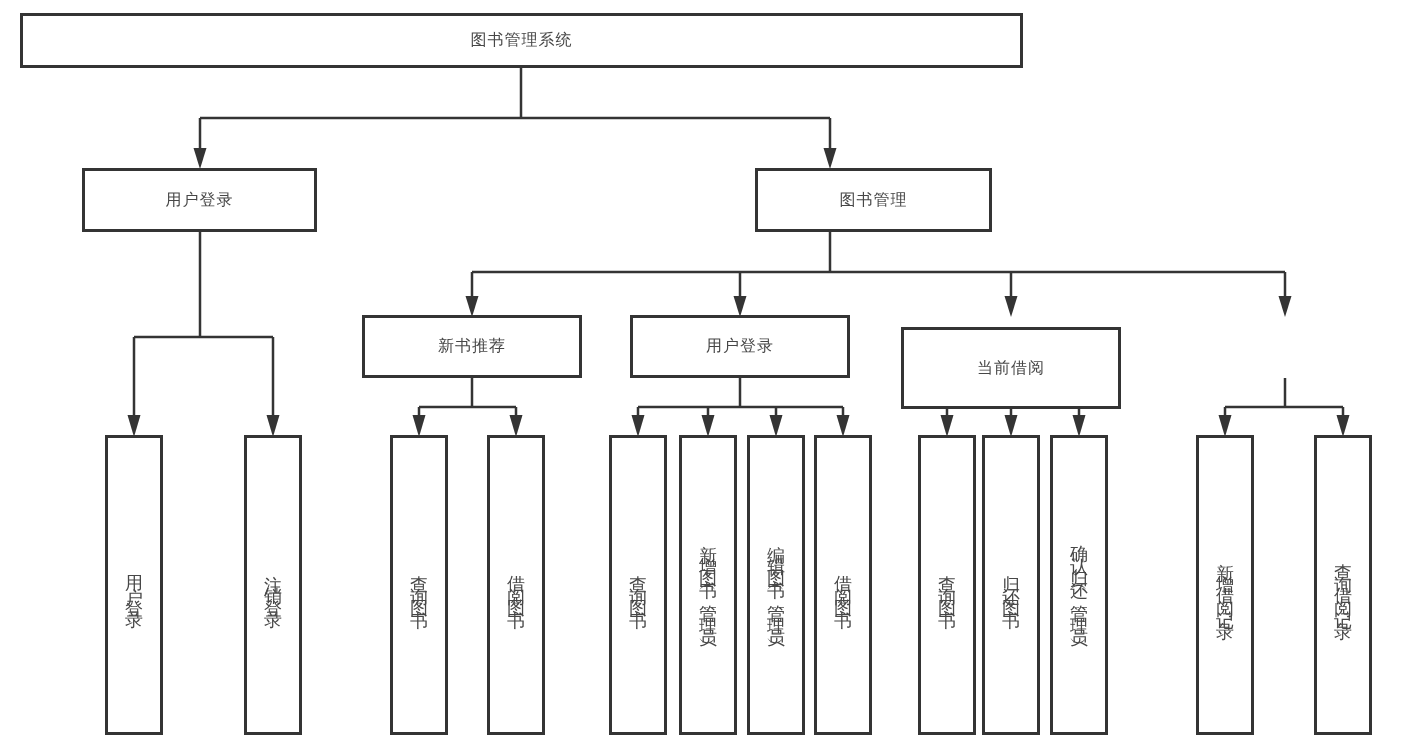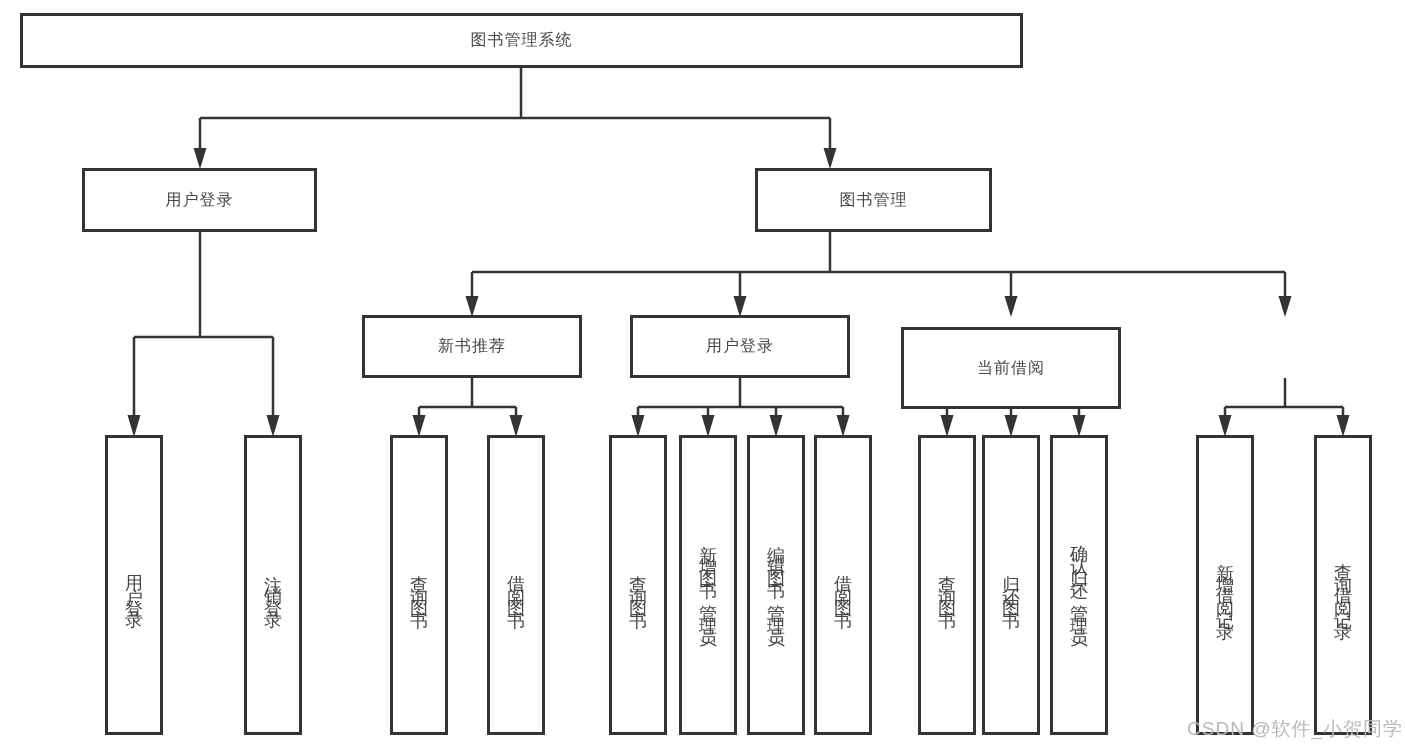--- a/index.html
+++ b/index.html
@@ -112,15 +112,14 @@
   <div class="box v" style="left:747px; top:435px; width:58px; height:300px;">编辑图书（管理员）</div>
   <div class="box v" style="left:814px; top:435px; width:58px; height:300px;">借阅图书</div>
 
   <div class="box v" style="left:918px; top:435px; width:58px; height:300px;">查询图书</div>
   <div class="box v" style="left:982px; top:435px; width:58px; height:300px;">归还图书</div>
   <div class="box v" style="left:1050px; top:435px; width:58px; height:300px;">确认归还（管理员）</div>
 
   <div class="box v" style="left:1196px; top:435px; width:58px; height:300px;">新增借阅记录</div>
   <div class="box v" style="left:1314px; top:435px; width:58px; height:300px;">查询借阅记录</div>
 
-  <div class="watermark">CSDN @软件_小贺同学</div>
 
 </div>
 
 </body></html>

